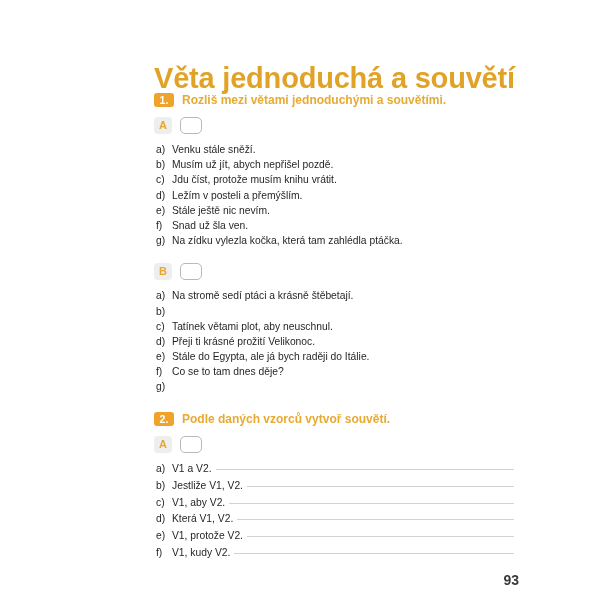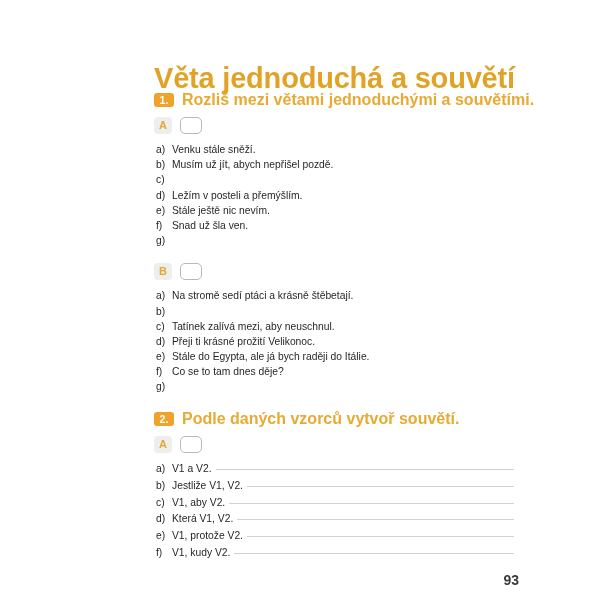--- a/index.html
+++ b/index.html
@@ -61,21 +61,21 @@
     background: #f0a32a;
     color: #ffffff;
     font-size: 10.5px;
     font-weight: 700;
     line-height: 14px;
     text-align: center;
     flex: 0 0 auto;
   }
   .ex-instruction {
     margin-left: 8px;
-    font-size: 16px;
+    font-size: 12px;
     font-weight: 700;
     color: #e7aa33;
     line-height: 14px;
     white-space: nowrap;
   }
 
   
   .part {
     margin-top: 0;
   }
@@ -181,55 +181,57 @@
         <li>
           <span class="item-marker">a)</span>
           <span class="item-text">Venku stále sněží.</span>
         </li>
         <li>
           <span class="item-marker">b)</span>
           <span class="item-text">Musím už jít, abych nepřišel pozdě.</span>
         </li>
         <li>
           <span class="item-marker">c)</span>
+          <span class="item-text">Jdu číst, protože musím knihu vrátit.</span>
         </li>
         <li>
           <span class="item-marker">d)</span>
           <span class="item-text">Ležím v posteli a přemýšlím.</span>
         </li>
         <li>
           <span class="item-marker">e)</span>
           <span class="item-text">Stále ještě nic nevím.</span>
         </li>
         <li>
           <span class="item-marker">f)</span>
           <span class="item-text">Snad už šla ven.</span>
         </li>
         <li>
           <span class="item-marker">g)</span>
+          <span class="item-text">Na zídku vylezla kočka, která tam zahlédla ptáčka.</span>
         </li>
       </ol>
     </div>
 
     <div class="part">
       <div class="part-head">
         <span class="part-letter">B</span>
         <span class="part-answerbox"></span>
       </div>
       <ol class="items">
         <li>
           <span class="item-marker">a)</span>
           <span class="item-text">Na stromě sedí ptáci a krásně štěbetají.</span>
         </li>
         <li>
           <span class="item-marker">b)</span>
         </li>
         <li>
           <span class="item-marker">c)</span>
-          <span class="item-text">Tatínek zalívá mezi, aby neuschnul.</span>
+          <span class="item-text">Tatínek větami plot, aby neuschnul.</span>
         </li>
         <li>
           <span class="item-marker">d)</span>
           <span class="item-text">Přeji ti krásné prožití Velikonoc.</span>
         </li>
         <li>
           <span class="item-marker">e)</span>
           <span class="item-text">Stále do Egypta, ale já bych raději do Itálie.</span>
         </li>
         <li>

